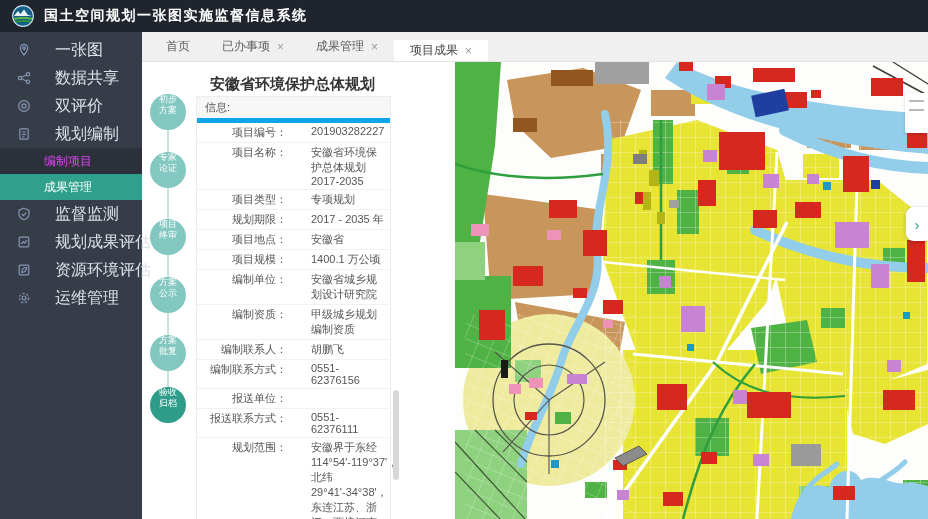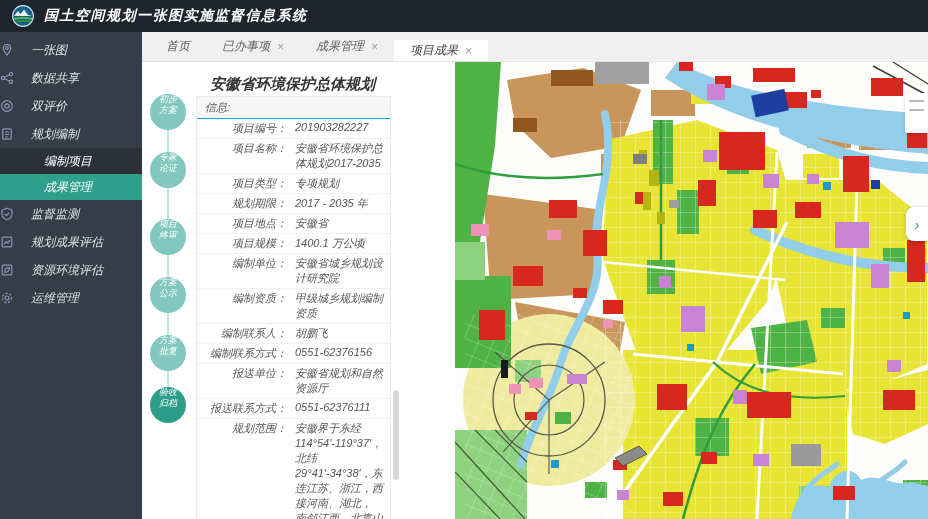--- a/index.html
+++ b/index.html
@@ -1,33 +1,33 @@
 <!DOCTYPE html>
 <html lang="zh"><head>
 <meta charset="utf-8">
 <style>
   * { box-sizing: border-box; margin: 0; padding: 0; }
   body { font-family: "Liberation Sans", "DejaVu Sans", sans-serif; background:#888; }
-  .stage { position:relative; width:928px; height:519px; overflow:hidden; background:#fff;font-style:italic; }
+  .stage { position:relative; width:928px; height:519px; overflow:hidden; background:#fff; }
 
   
   .header { position:absolute; top:0; left:0; right:0; height:32px; background:#20242c;
             display:flex; align-items:center; gap:10px; padding:0 12px; z-index:6; }
   .logo { width:22px; height:22px; flex-shrink:0; }
   .header-title { color:#ffffff; font-size:14px; font-weight:bold; letter-spacing:1.5px; }
 
   
   .sidebar { position:absolute; top:32px; left:0; width:142px; bottom:0; background:#373d48; z-index:5; }
   .side-menu { padding-top:4px; }
-  .side-item { height:28px; display:flex; align-items:center; gap:17px; 
-               color:#dce1e8; font-size:12px; cursor:pointer; white-space:nowrap; }
+  .side-item { height:28px; display:flex; align-items:center; gap:24px; padding-left:17px;
+               color:#dce1e8; font-size:16px; cursor:pointer; white-space:nowrap; }
   .side-icon { width:14px; height:14px; color:#8596b3; display:inline-flex; flex-shrink:0; }
   .side-icon svg { width:100%; height:100%; }
   .side-sub-item { height:26px; line-height:26px; padding-left:44px; background:#2b303b;
-                   color:#ffffff; font-size:12px; cursor:pointer; white-space:nowrap; }
+                   color:#d946ef; font-size:12px; cursor:pointer; white-space:nowrap; }
   .side-sub-item.selected { background:#2fa08c; color:#fff; }
 
   
   .tabbar { position:absolute; top:32px; left:142px; right:0; height:30px; background:#f0f0f0;
             display:flex; align-items:stretch; padding-left:8px; border-bottom:1px solid #e4e4e4; z-index:4; }
   .tab { display:flex; align-items:center; gap:7px; padding:0 16px; font-size:12px; color:#5c5c5c; cursor:pointer; }
   .tab.active { background:#ffffff; color:#444;margin-top:8px; }
   .tab-close { font-size:12px; color:#9b9b9b; line-height:1; }
 
   
@@ -37,23 +37,23 @@
 
   .step-line { position:absolute; left:25px; top:50px; width:2px; height:301px; background:#c3e4df; }
   .step-circle { position:absolute; left:8px; width:36px; height:36px; border-radius:50%;
                  background:#82c8c0; color:#fff; font-size:9px; line-height:1.25;
                  display:flex; align-items:flex-start; justify-content:center; text-align:center; z-index:2; }
   .step-circle span { display:block; width:22px; word-break:break-all; }
   .step-circle.current { background:#2d9c89; }
 
   .info-area { position:absolute; left:54px; right:18px; top:34px; }
   .info-table { border:1px solid #ececec; font-size:11px; color:#555; background:#fff; }
-  .sec-head { background:#f7f7f7; padding:3px 8px; color:#555; border-bottom:1px solid #0ea5e9; }
+  .sec-head { background:#f7f7f7; padding:3px 8px; color:#555; border-bottom:5px solid #0ea5e9; }
   .sec-head.attach { border-top:1px solid #ececec; background:#fbfbfb; }
-  .row { display:flex; align-items:flex-start; border-bottom:1px solid #f1f1f1; }
+  .row { display:flex; align-items:flex-start; border-bottom:1px solid #f1f1f1;gap:16px; }
   .lbl { width:96px; text-align:right; padding:2px 6px 2px 0; color:#555; flex-shrink:0; }
   .val { flex:1; padding:2px 4px 2px 2px; color:#555; }
 
   .tree { padding:3px 6px 0 6px; }
   .tree-row { display:flex; align-items:center; gap:9px; padding:2px 0; }
   .expander { width:9px; height:9px; border:1px solid #9aa0a6; position:relative; flex-shrink:0; background:#fff; }
   .expander::after { content:""; position:absolute; left:1px; right:1px; top:3px; border-top:1px solid #777; }
   .doc-icon { width:9px; height:11px; border:1px solid #aab0b8; border-radius:1px; flex-shrink:0; background:#fff; }
   .tree-label { font-size:11px; color:#4a4a4a; white-space:nowrap; }
 
@@ -252,21 +252,20 @@
               <div class="row">
                 <div class="lbl">编制联系人：</div>
                 <div class="val">胡鹏飞</div>
               </div>
               <div class="row">
                 <div class="lbl">编制联系方式：</div>
                 <div class="val">0551-62376156</div>
               </div>
               <div class="row">
                 <div class="lbl">报送单位：</div>
-                <div class="val">安徽省规划和自然资源厅</div>
               </div>
               <div class="row">
                 <div class="lbl">报送联系方式：</div>
                 <div class="val">0551-62376111</div>
               </div>
               <div class="row">
                 <div class="lbl">规划范围：</div>
                 <div class="val">安徽界于东经114°54'-119°37'，北纬29°41'-34°38'，东连江苏、浙江，西接河南、湖北， 南邻江西，北靠山东，安徽省总面积</div>
               </div>
             </div>

